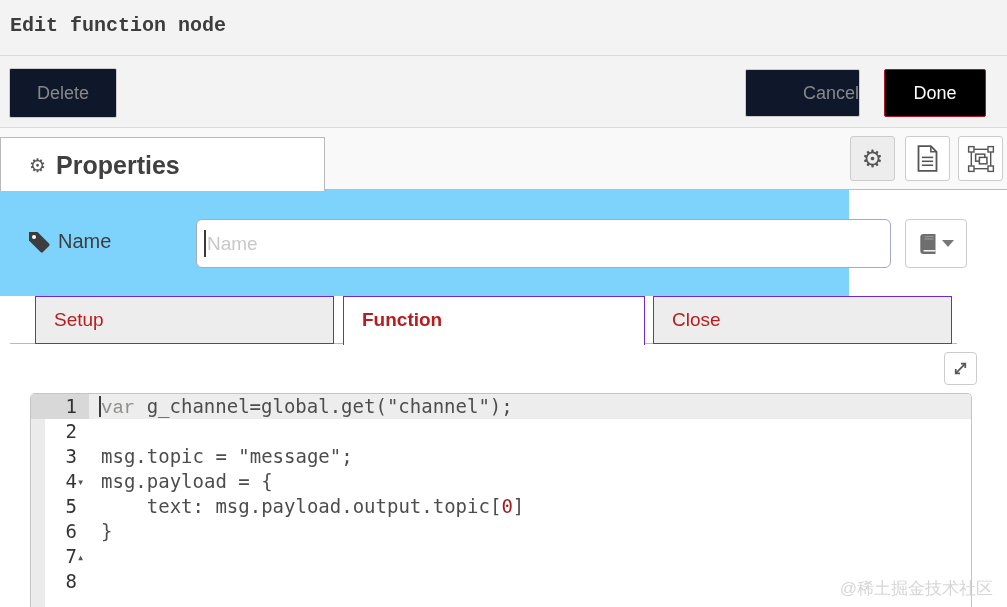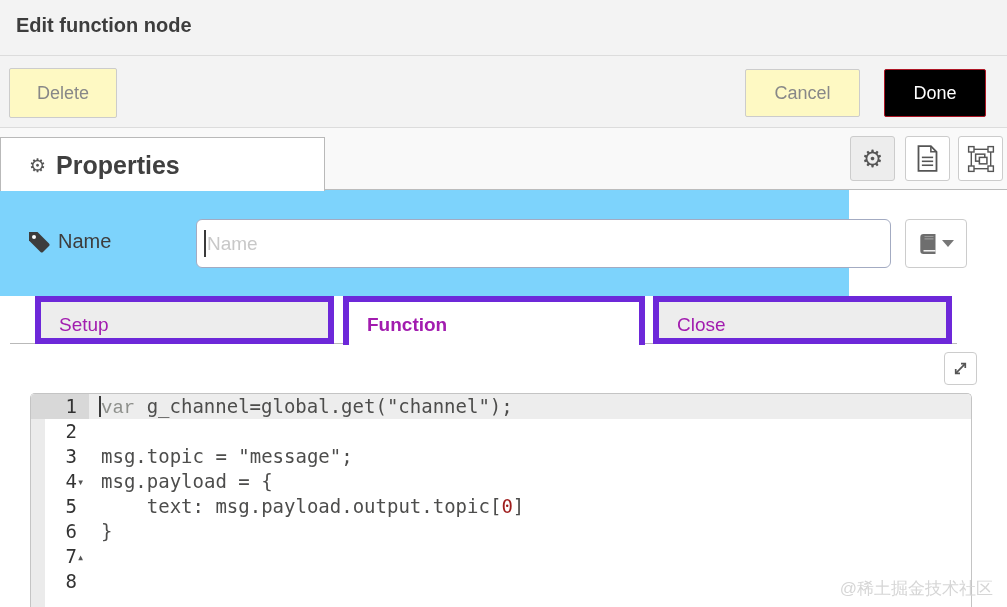--- a/index.html
+++ b/index.html
@@ -10,36 +10,36 @@
     background:#ffffff;
     color:#444;
   }
 
   
   .dlg-header {
     position:absolute; top:0; left:0; width:1007px; height:56px;
     background:#f3f3f3; border-bottom:1px solid #dcdcdc;
   }
   .dlg-title {
-    position:absolute; left:16px; top:14px;
-    font-size:20px; font-weight:bold; color:#3d3d3d;
+    position:absolute; left:10px; top:14px;
+    font-size:20px; font-weight:bold; color:#3d3d3d;font-family:Liberation Mono, monospace;
   }
 
   
   .button-row {
     position:absolute; top:56px; left:0; width:1007px; height:72px;
     background:#f3f3f3; border-bottom:1px solid #dcdcdc;
   }
   .btn {
-    position:absolute; border:1px solid #cccccc; background:#fef9c3;
+    position:absolute; border:1px solid #cccccc; background:#0f172a;
     color:#888; font-size:18px; font-family:inherit; border-radius:2px;
     cursor:pointer; text-align:center;
   }
   .btn-delete { left:9px;  top:12px; width:108px; height:50px; }
-  .btn-cancel { left:745px; top:13px; width:115px; height:48px; }
+  .btn-cancel { left:745px; top:13px; width:115px; height:48px;text-align:right; }
   .btn-done   { left:884px; top:13px; width:102px; height:48px;
                 background:#000000; border-color:#AD1625; color:#fff; }
 
   
   .proptab-row {
     position:absolute; top:128px; left:0; width:1007px; height:62px;
     background:#f9f9f9; border-bottom:1px solid #bcbcbc;
   }
   .properties-tab {
     position:absolute; left:0; top:9px; width:325px; height:54px;
@@ -89,22 +89,22 @@
     border-top:7px solid #777;
   }
 
   
   .functabs-border {
     position:absolute; top:343px; left:10px; width:947px; height:1px;
     background:#b9b9b9; z-index:1;
   }
   .func-tab {
     position:absolute; top:296px; height:48px;
-    background:#ededed; border:6px solid #6d28d9;
-    font-size:19px; color:#a21caf; line-height:45px; padding-left:18px;
+    background:#ededed; border:1px solid #6d28d9;
+    font-size:19px; color:#b91c1c; line-height:45px; padding-left:18px;
     cursor:pointer; z-index:1;
   }
   .func-tab.active {
     background:#fff; border-bottom:none; font-weight:bold; z-index:3; height:49px;
   }
   .tab-setup    { left:35px;  width:299px; }
   .tab-function { left:343px; width:302px; }
   .tab-close    { left:653px; width:299px; }
 
   

